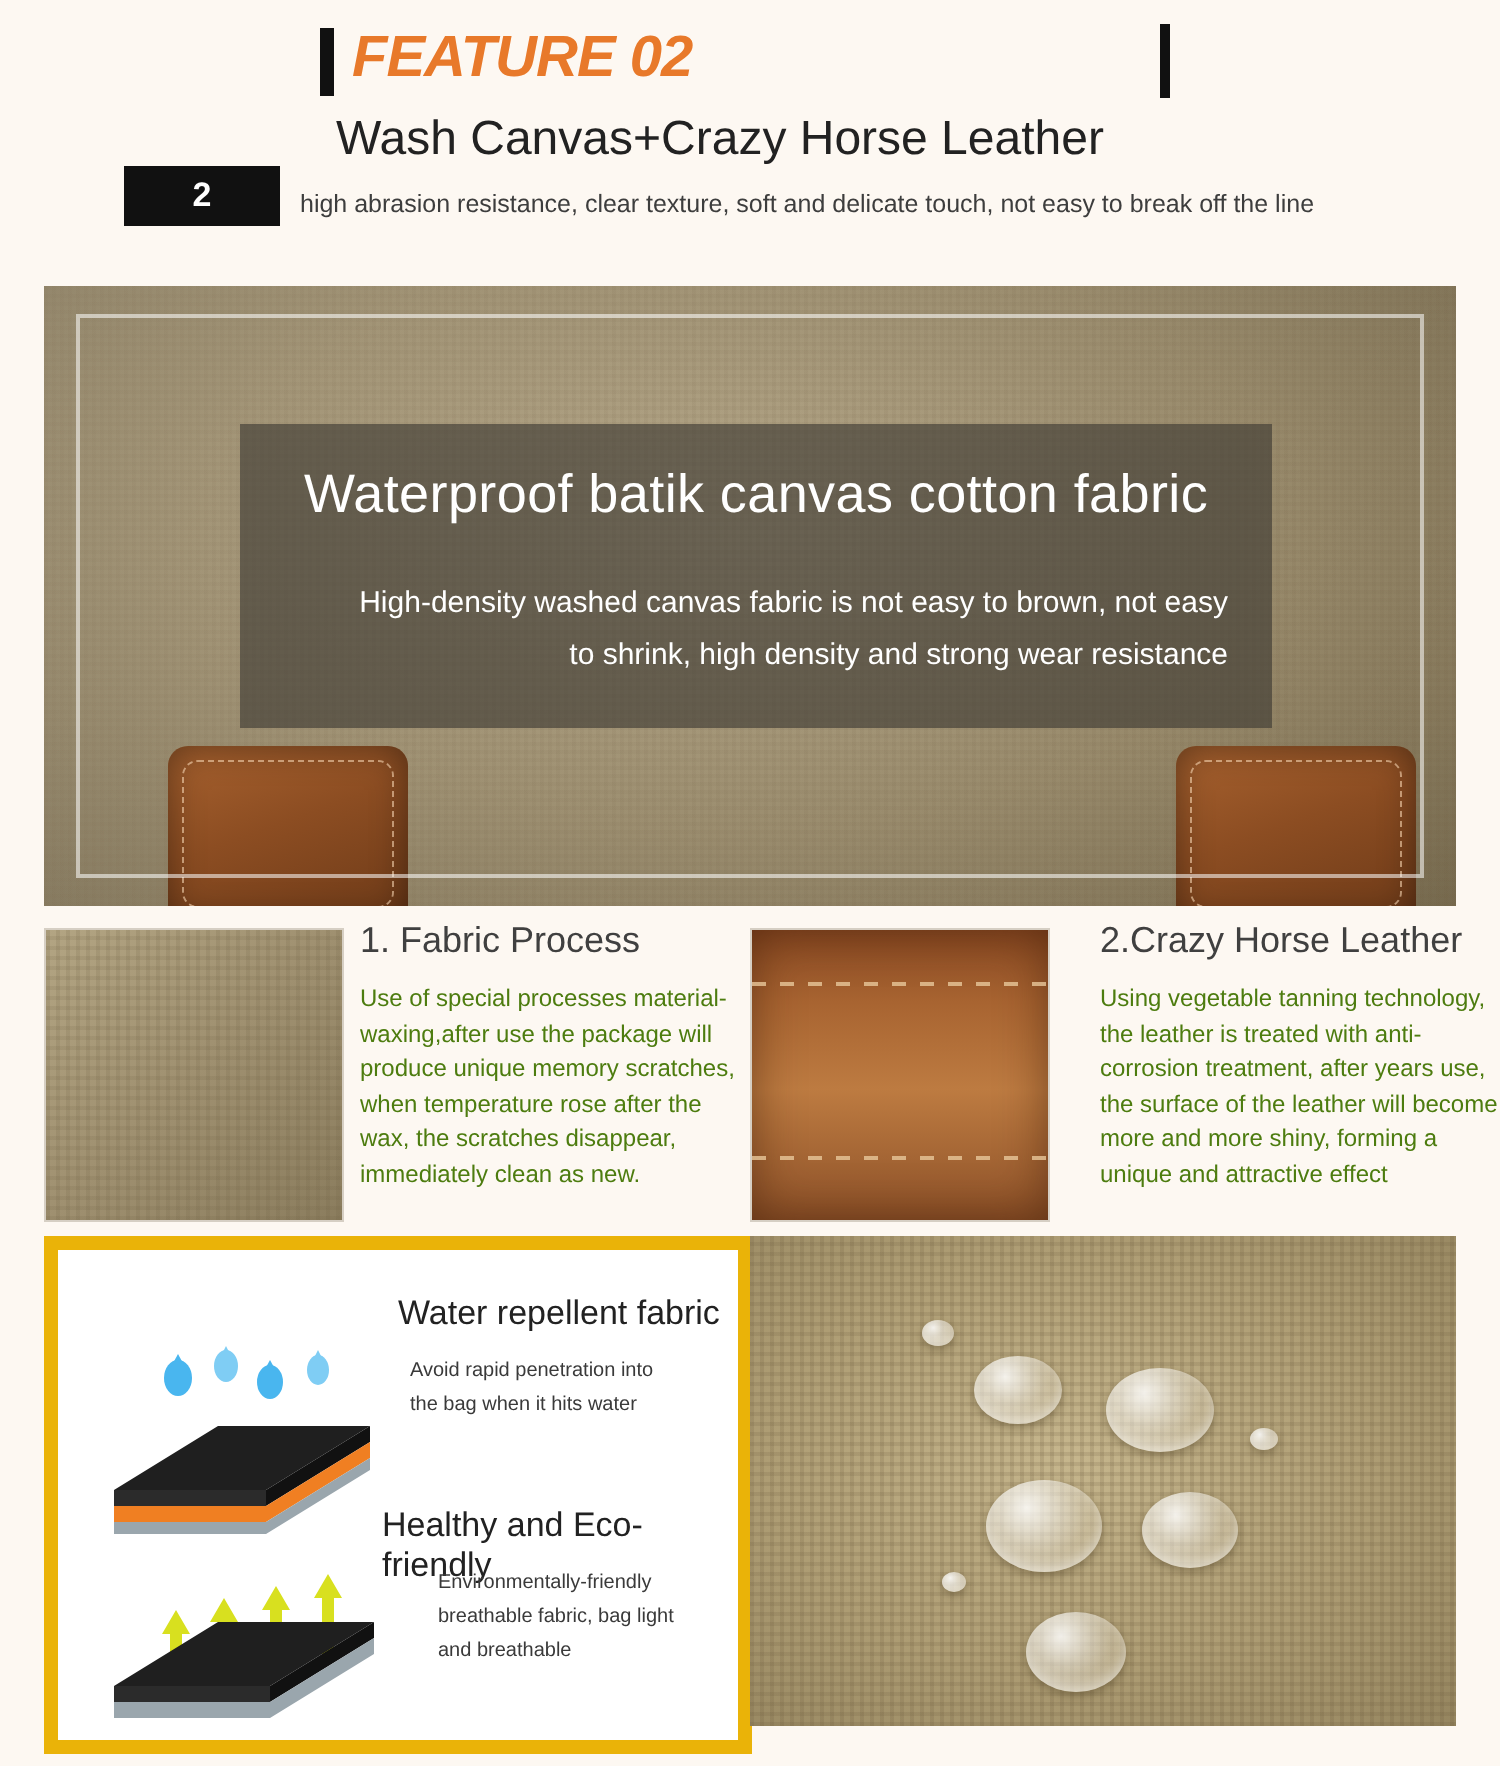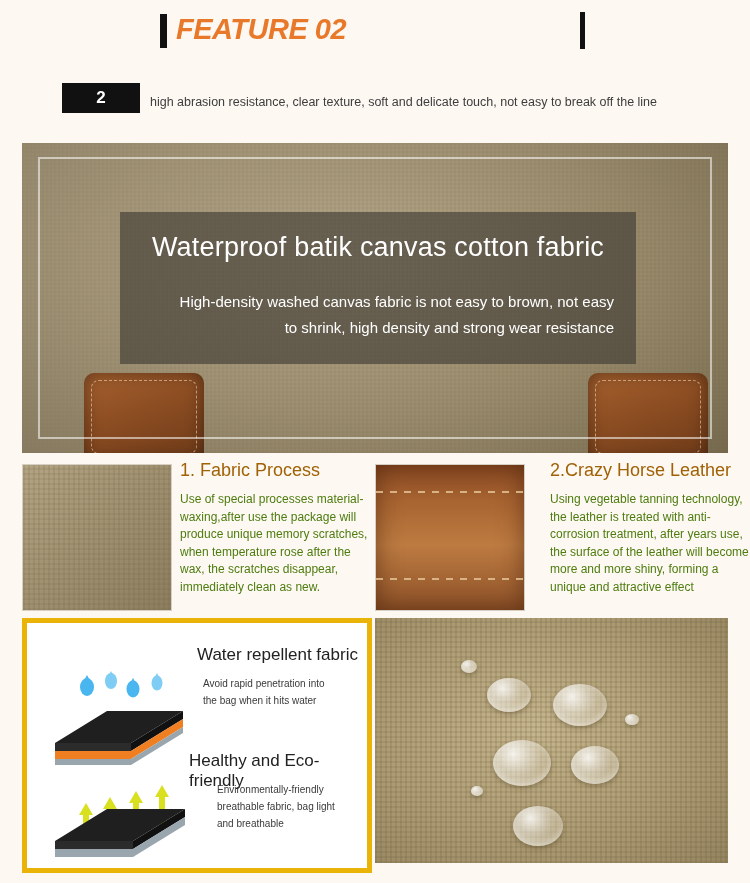--- a/index.html
+++ b/index.html
@@ -105,28 +105,28 @@
     opacity:.8;
   }
   .swatch.leather:after{
     content:"";position:absolute;left:0;right:0;bottom:30px;height:2px;
     background:repeating-linear-gradient(90deg,#e8c79a 0 7px,rgba(0,0,0,0) 7px 14px);
     opacity:.8;
   }
   .mid-text{position:absolute;top:-4px;width:196px;}
   .mid-text.a{left:158px;}
   .mid-text.b{left:528px;width:205px;}
-  .mid-h{font-size:18px;color:#a16207;margin:0 0 4px 0;}
+  .mid-h{font-size:18px;color:#404040;margin:0 0 4px 0;}
   .mid-p{font-size:12px;line-height:17.5px;color:#4d7c0f;margin-top:10px;}
 
   
   .bottom{position:absolute;left:22px;top:618px;width:706px;height:245px;}
   .repel-box{
     position:absolute;left:0;top:0;width:340px;height:245px;
-    background:#fff;border:5px solid #eab308;
+    background:#fff;border:7px solid #eab308;
   }
   .repel-title{
     position:absolute;font-size:17px;color:#222;
   }
   .repel-sub{
     position:absolute;font-size:10px;line-height:17px;color:#3a3a3a;
   }
   .water-photo{
     position:absolute;left:353px;top:0;width:353px;height:245px;
     background:
@@ -146,20 +146,21 @@
 </head>
 <body>
 
 <div class="page">
 
   <div class="header">
     <div class="feature-bar"></div>
     <div class="feature-title">FEATURE 02</div>
     <div class="right-bar"></div>
     <div class="num-box">2</div>
+    <div class="sub-title">Wash Canvas+Crazy Horse Leather</div>
     <div class="desc">
       <div>high abrasion resistance, clear texture, soft and delicate touch, not easy to break off the line</div>
     </div>
   </div>
 
   <div class="hero">
     <div class="leather-corner left"></div>
     <div class="leather-corner right"></div>
     <div class="hero-frame"></div>
     <div class="hero-panel">

